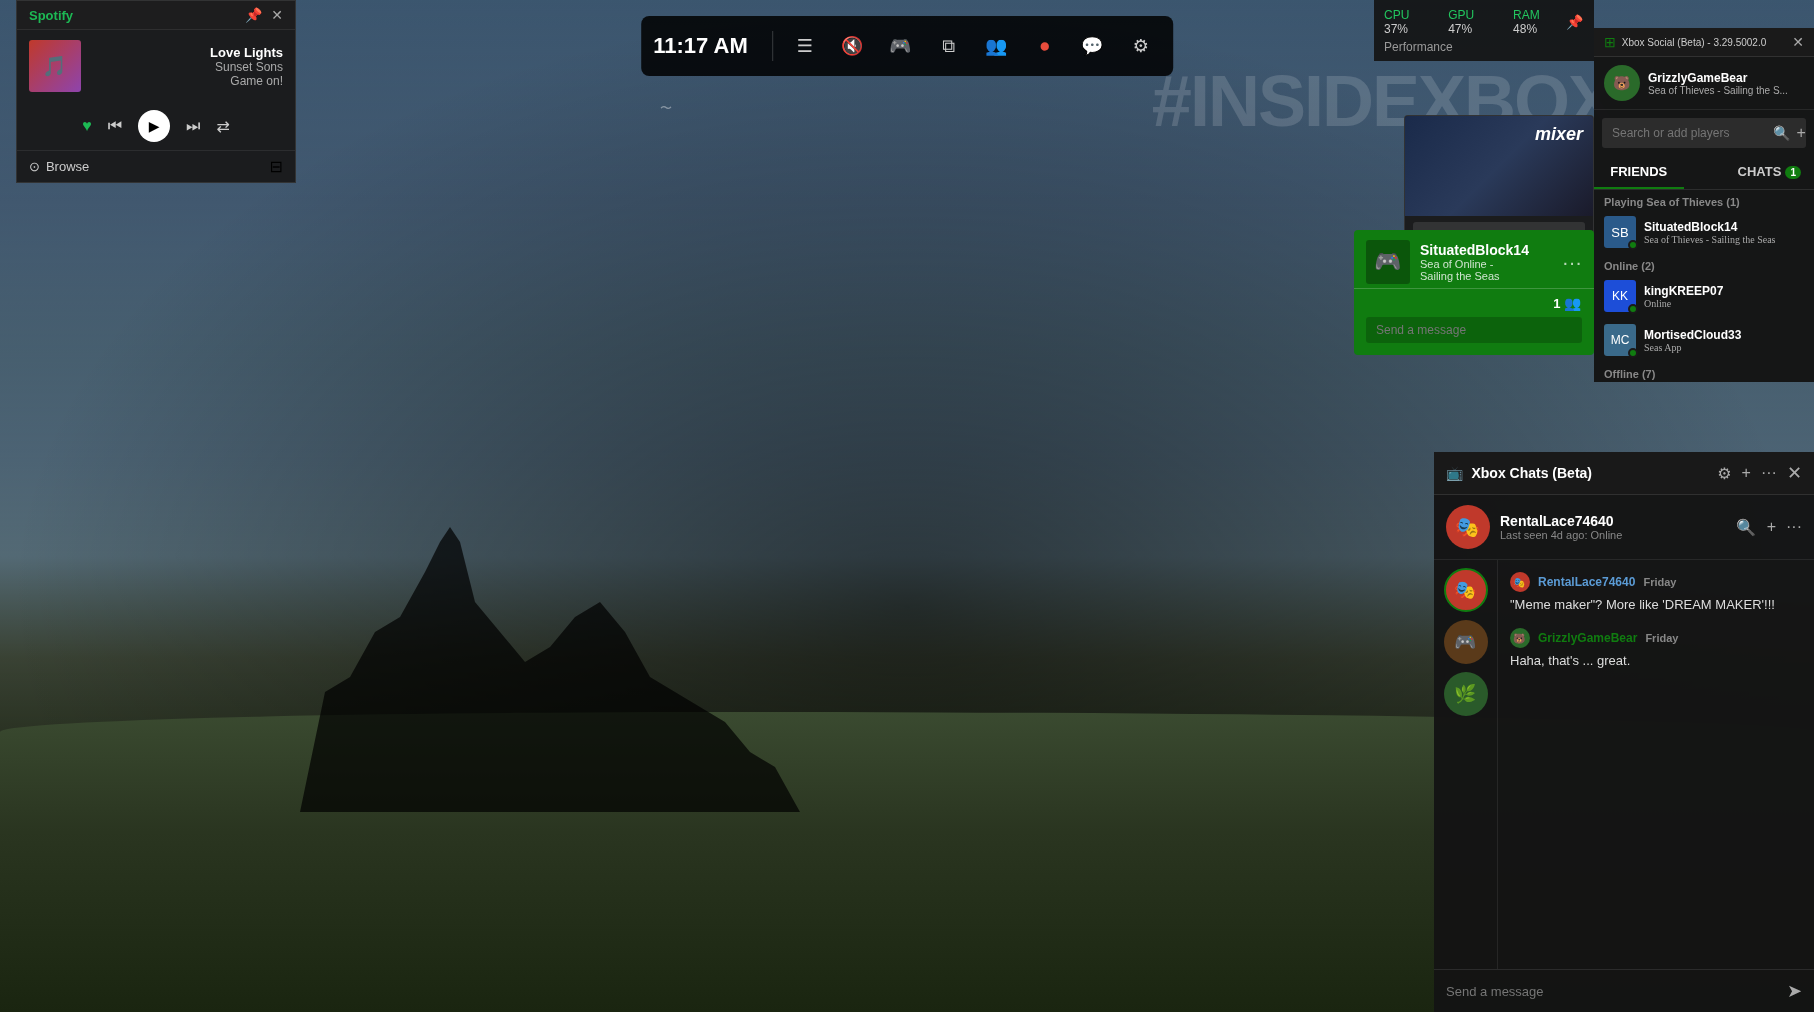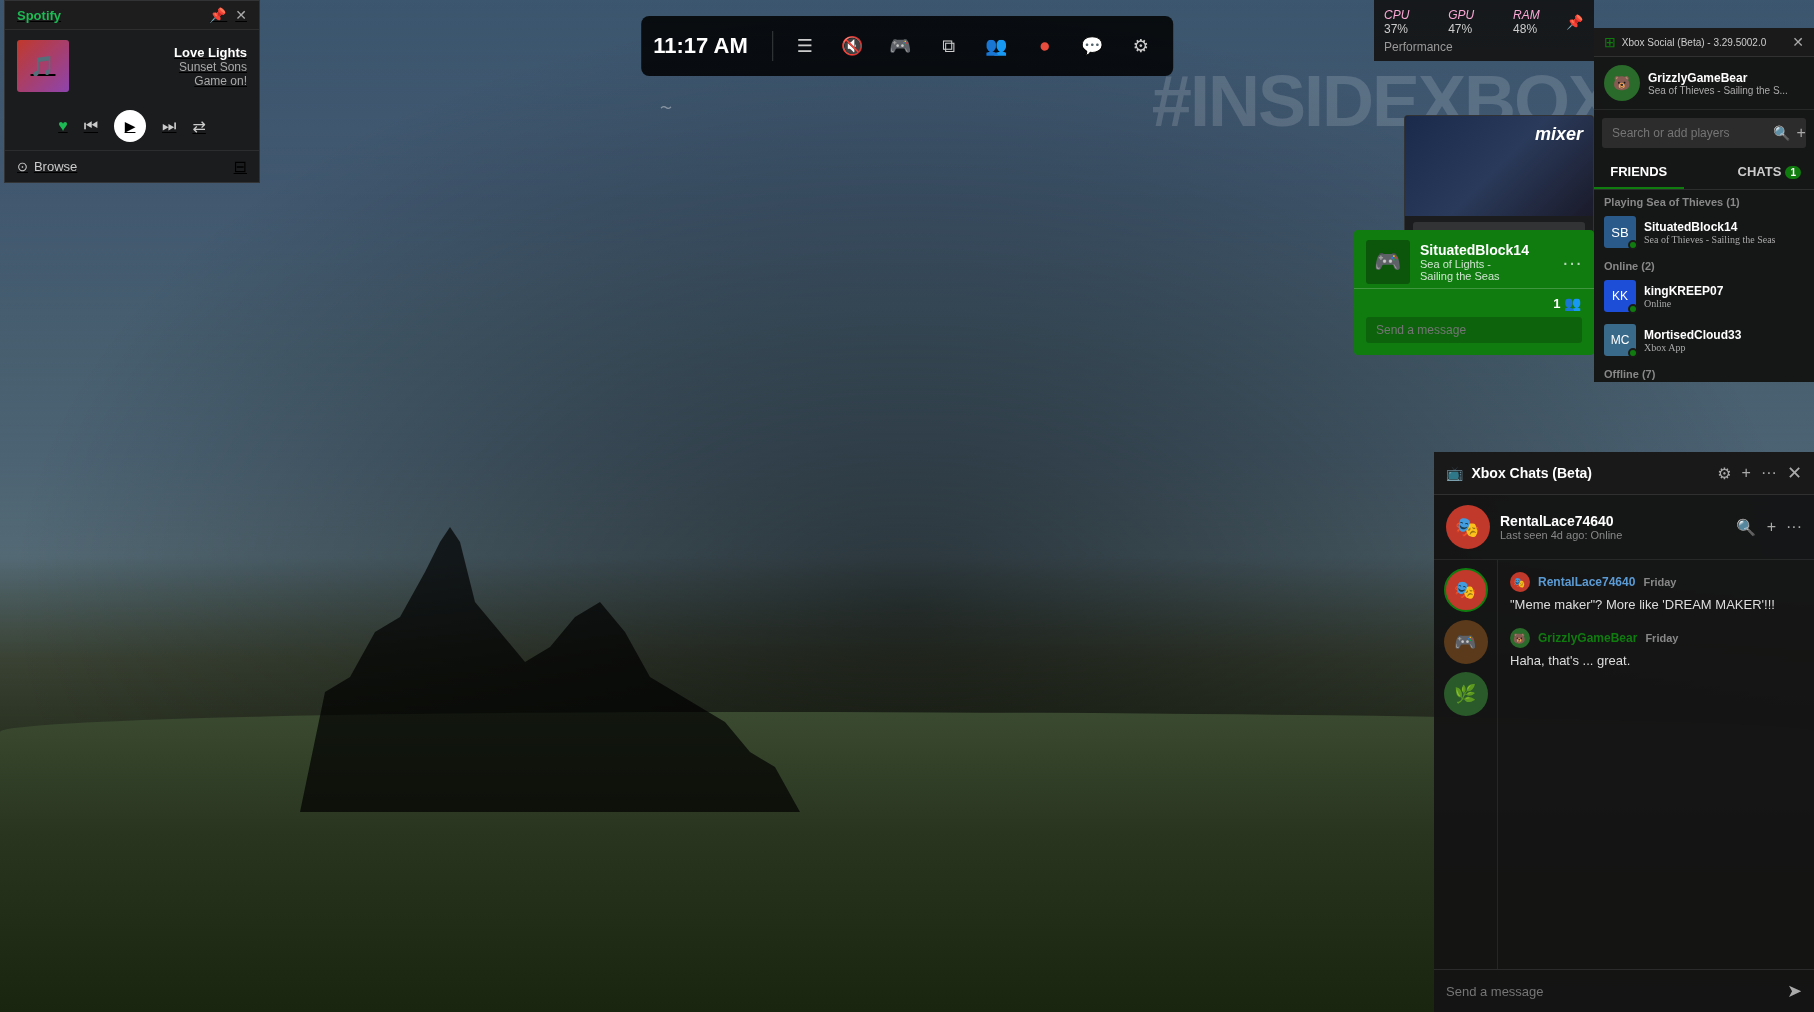--- a/index.html
+++ b/index.html
@@ -125,39 +125,38 @@
       font-size: 13px;
     }
 
     .perf-stats {
       display: flex;
       gap: 12px;
       align-items: center;
     }
 
     .perf-stat { color: #ccc; font-size: 12px; }
-    .perf-label { color: #f9a8d4; font-style: italic; }
+    .perf-label { color: #22c55e; }
 
     .perf-header {
       display: flex;
       align-items: center;
       justify-content: space-between;
       padding: 4px 0;
     }
     .perf-pin { color: #aaa; font-size: 14px; cursor: pointer; }
 
     
     #spotify-panel {
       position: absolute;
       top: 0;
-      left: 4px;
-      width: 256px;
+      left: 16px;
+      width: 280px;
       background: rgba(25,25,25,0.95);
       border: 1px solid rgba(255,255,255,0.1);
-      text-decoration: underline;
     }
 
     .spotify-song-area {
       display: flex;
       align-items: center;
       padding: 10px 12px;
       gap: 10px;
     }
 
     .song-art {
@@ -803,42 +802,42 @@
     </div>
   </div>
 
   <div class="friend-row">
     <div class="friend-avatar">
       <div class="fa-inner" style="background:#3a6a8a; color:#fff; font-size:12px;">MC</div>
       <div class="status-dot online"></div>
     </div>
     <div class="friend-info">
       <div class="friend-name">MortisedCloud33</div>
-      <div class="friend-status">Xbox App</div>
+      <div class="friend-status">Seas App</div>
     </div>
   </div>
   <div class="section-label">Offline (7)</div>
 
 </div>
 
 <div id="mixer-panel">
   <div class="mixer-thumb">
     <div class="mixer-logo">mixer</div>
   </div>
   <button class="mixer-btn">WATCH IN GAMEBAR</button>
   <button class="mixer-btn">WATCH IN BROWSER</button>
 </div>
 
 <div id="notification-card">
   <div class="notif-header">
     <div class="notif-user">
       <div class="notif-avatar">🎮</div>
       <div>
         <div class="notif-name">SituatedBlock14</div>
-        <div class="notif-game">Sea of Lights -</div>
+        <div class="notif-game">Sea of Online -</div>
         <div class="notif-game">Sailing the Seas</div>
       </div>
     </div>
     <span class="notif-more" style="font-size:20px;">···</span>
   </div>
   <div class="notif-footer">
     <span class="notif-count">1</span>
     <span style="color:#fff; font-size:14px;">👥</span>
   </div>
   <div class="notif-msg-area">

